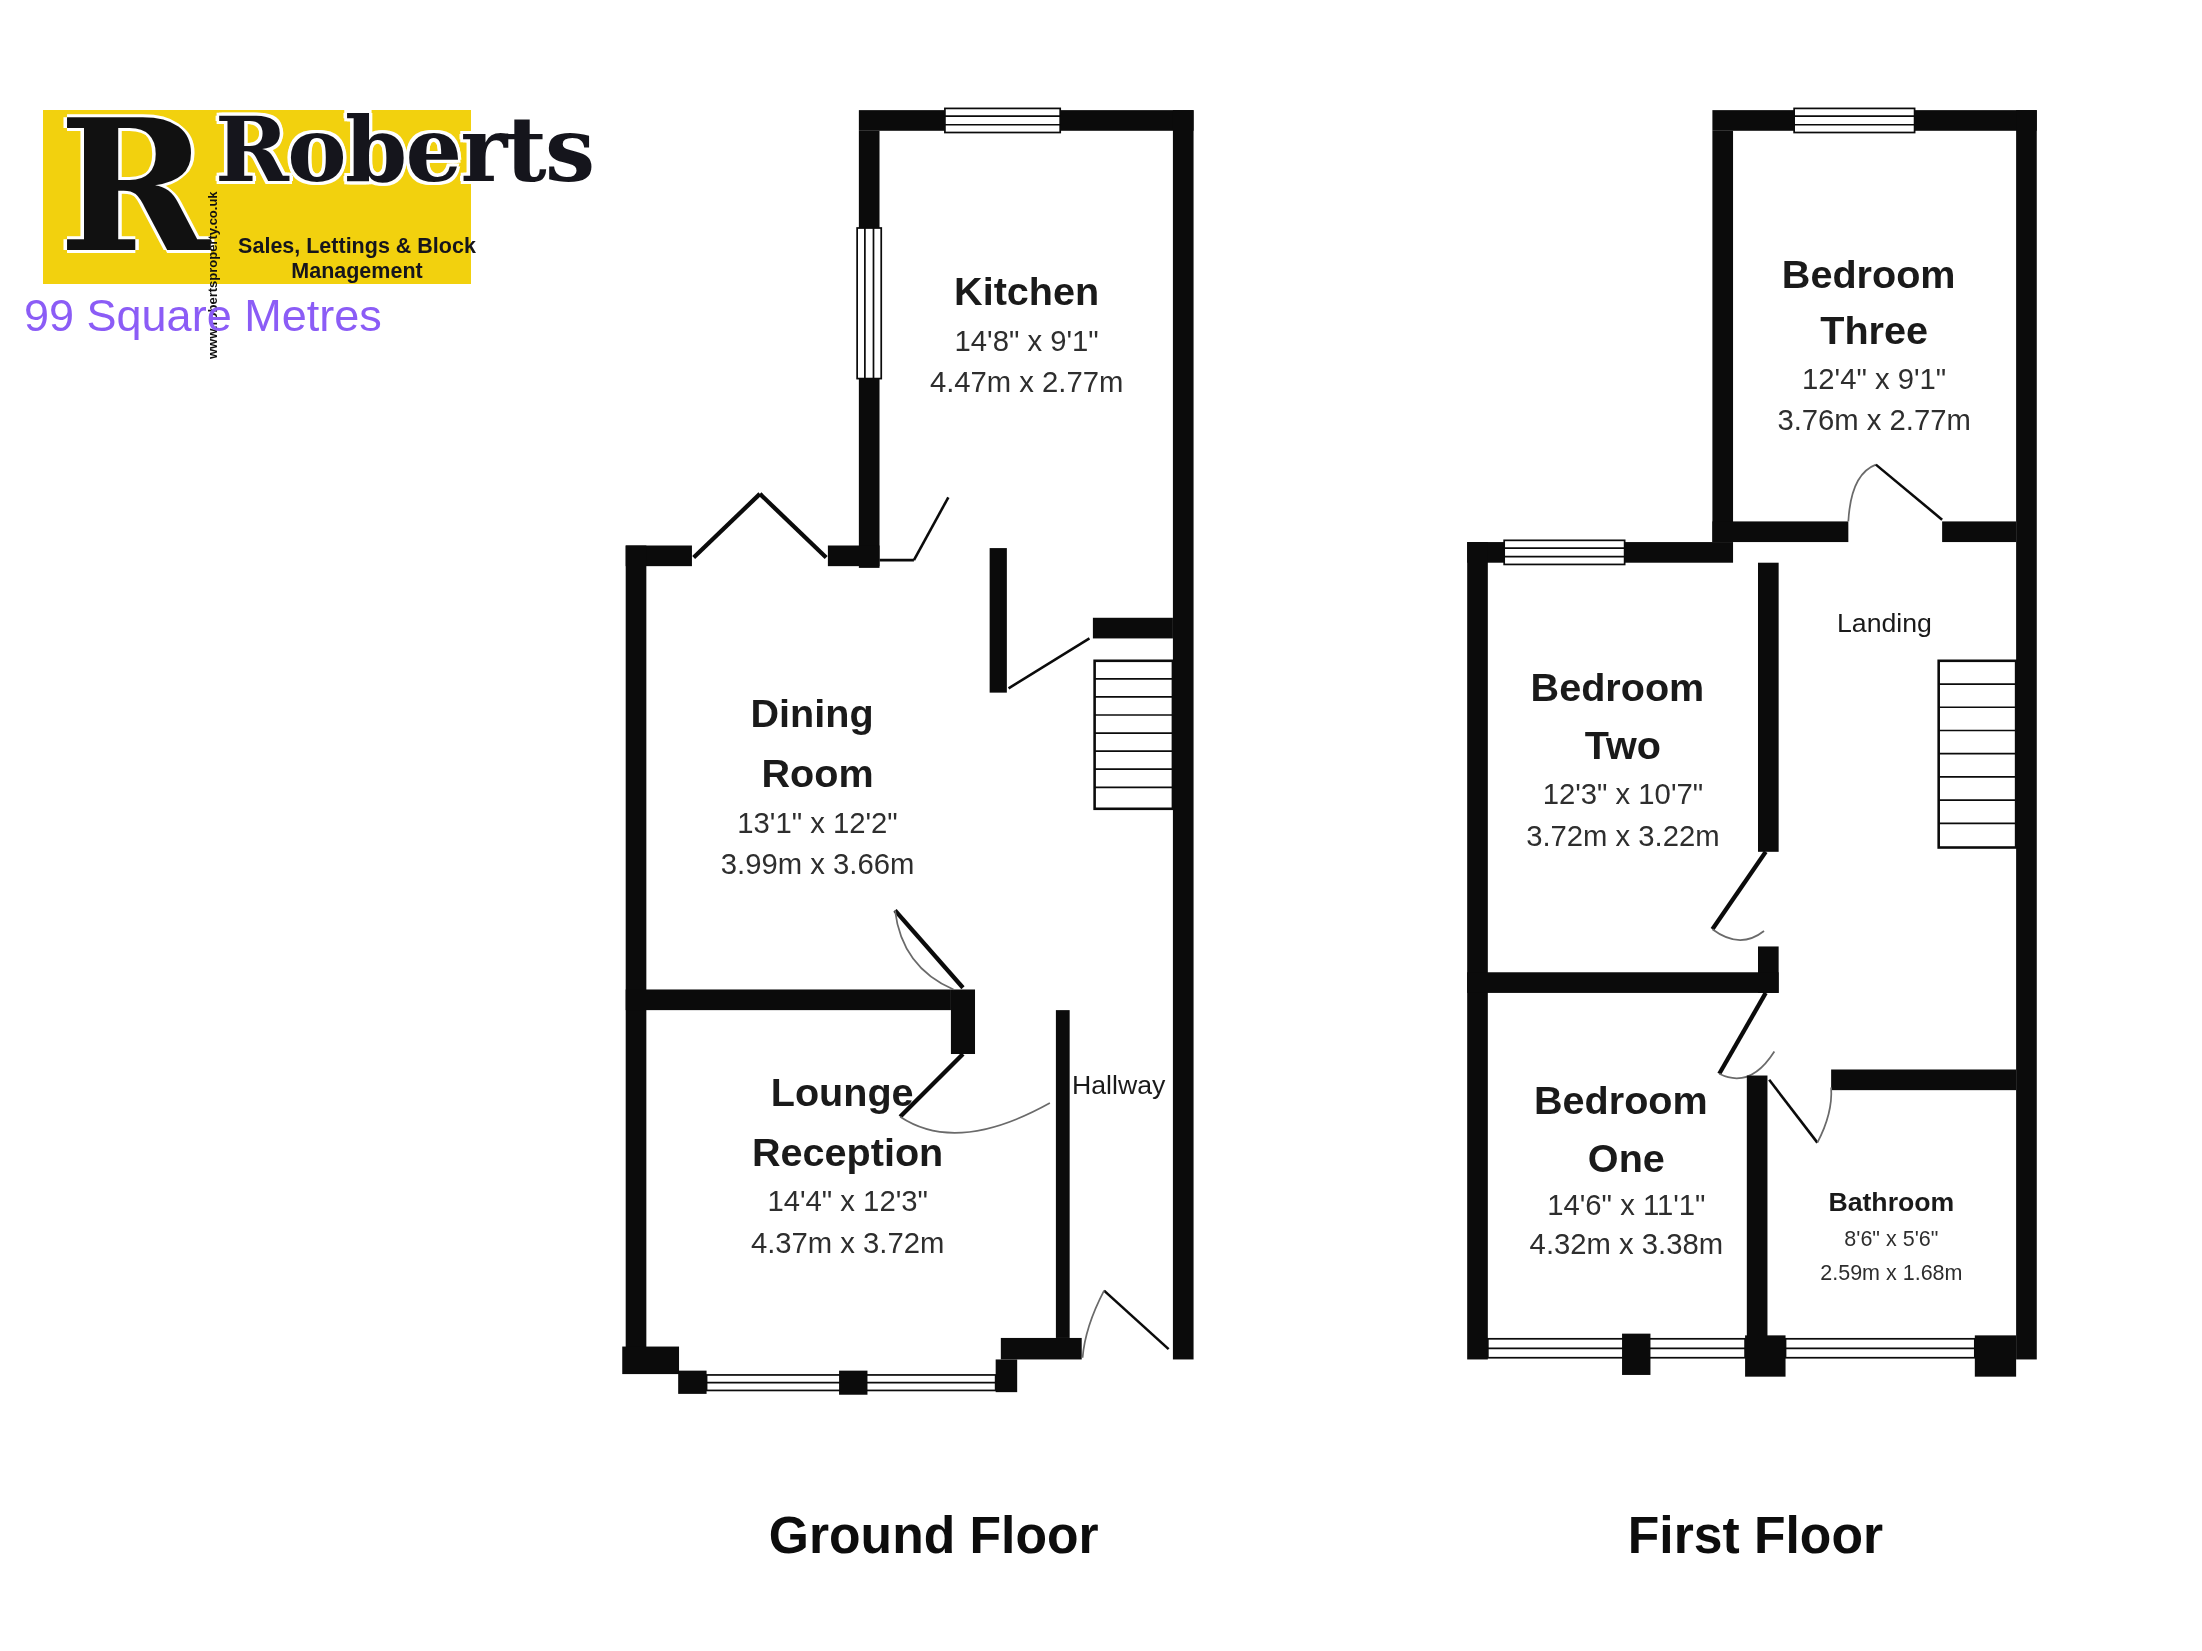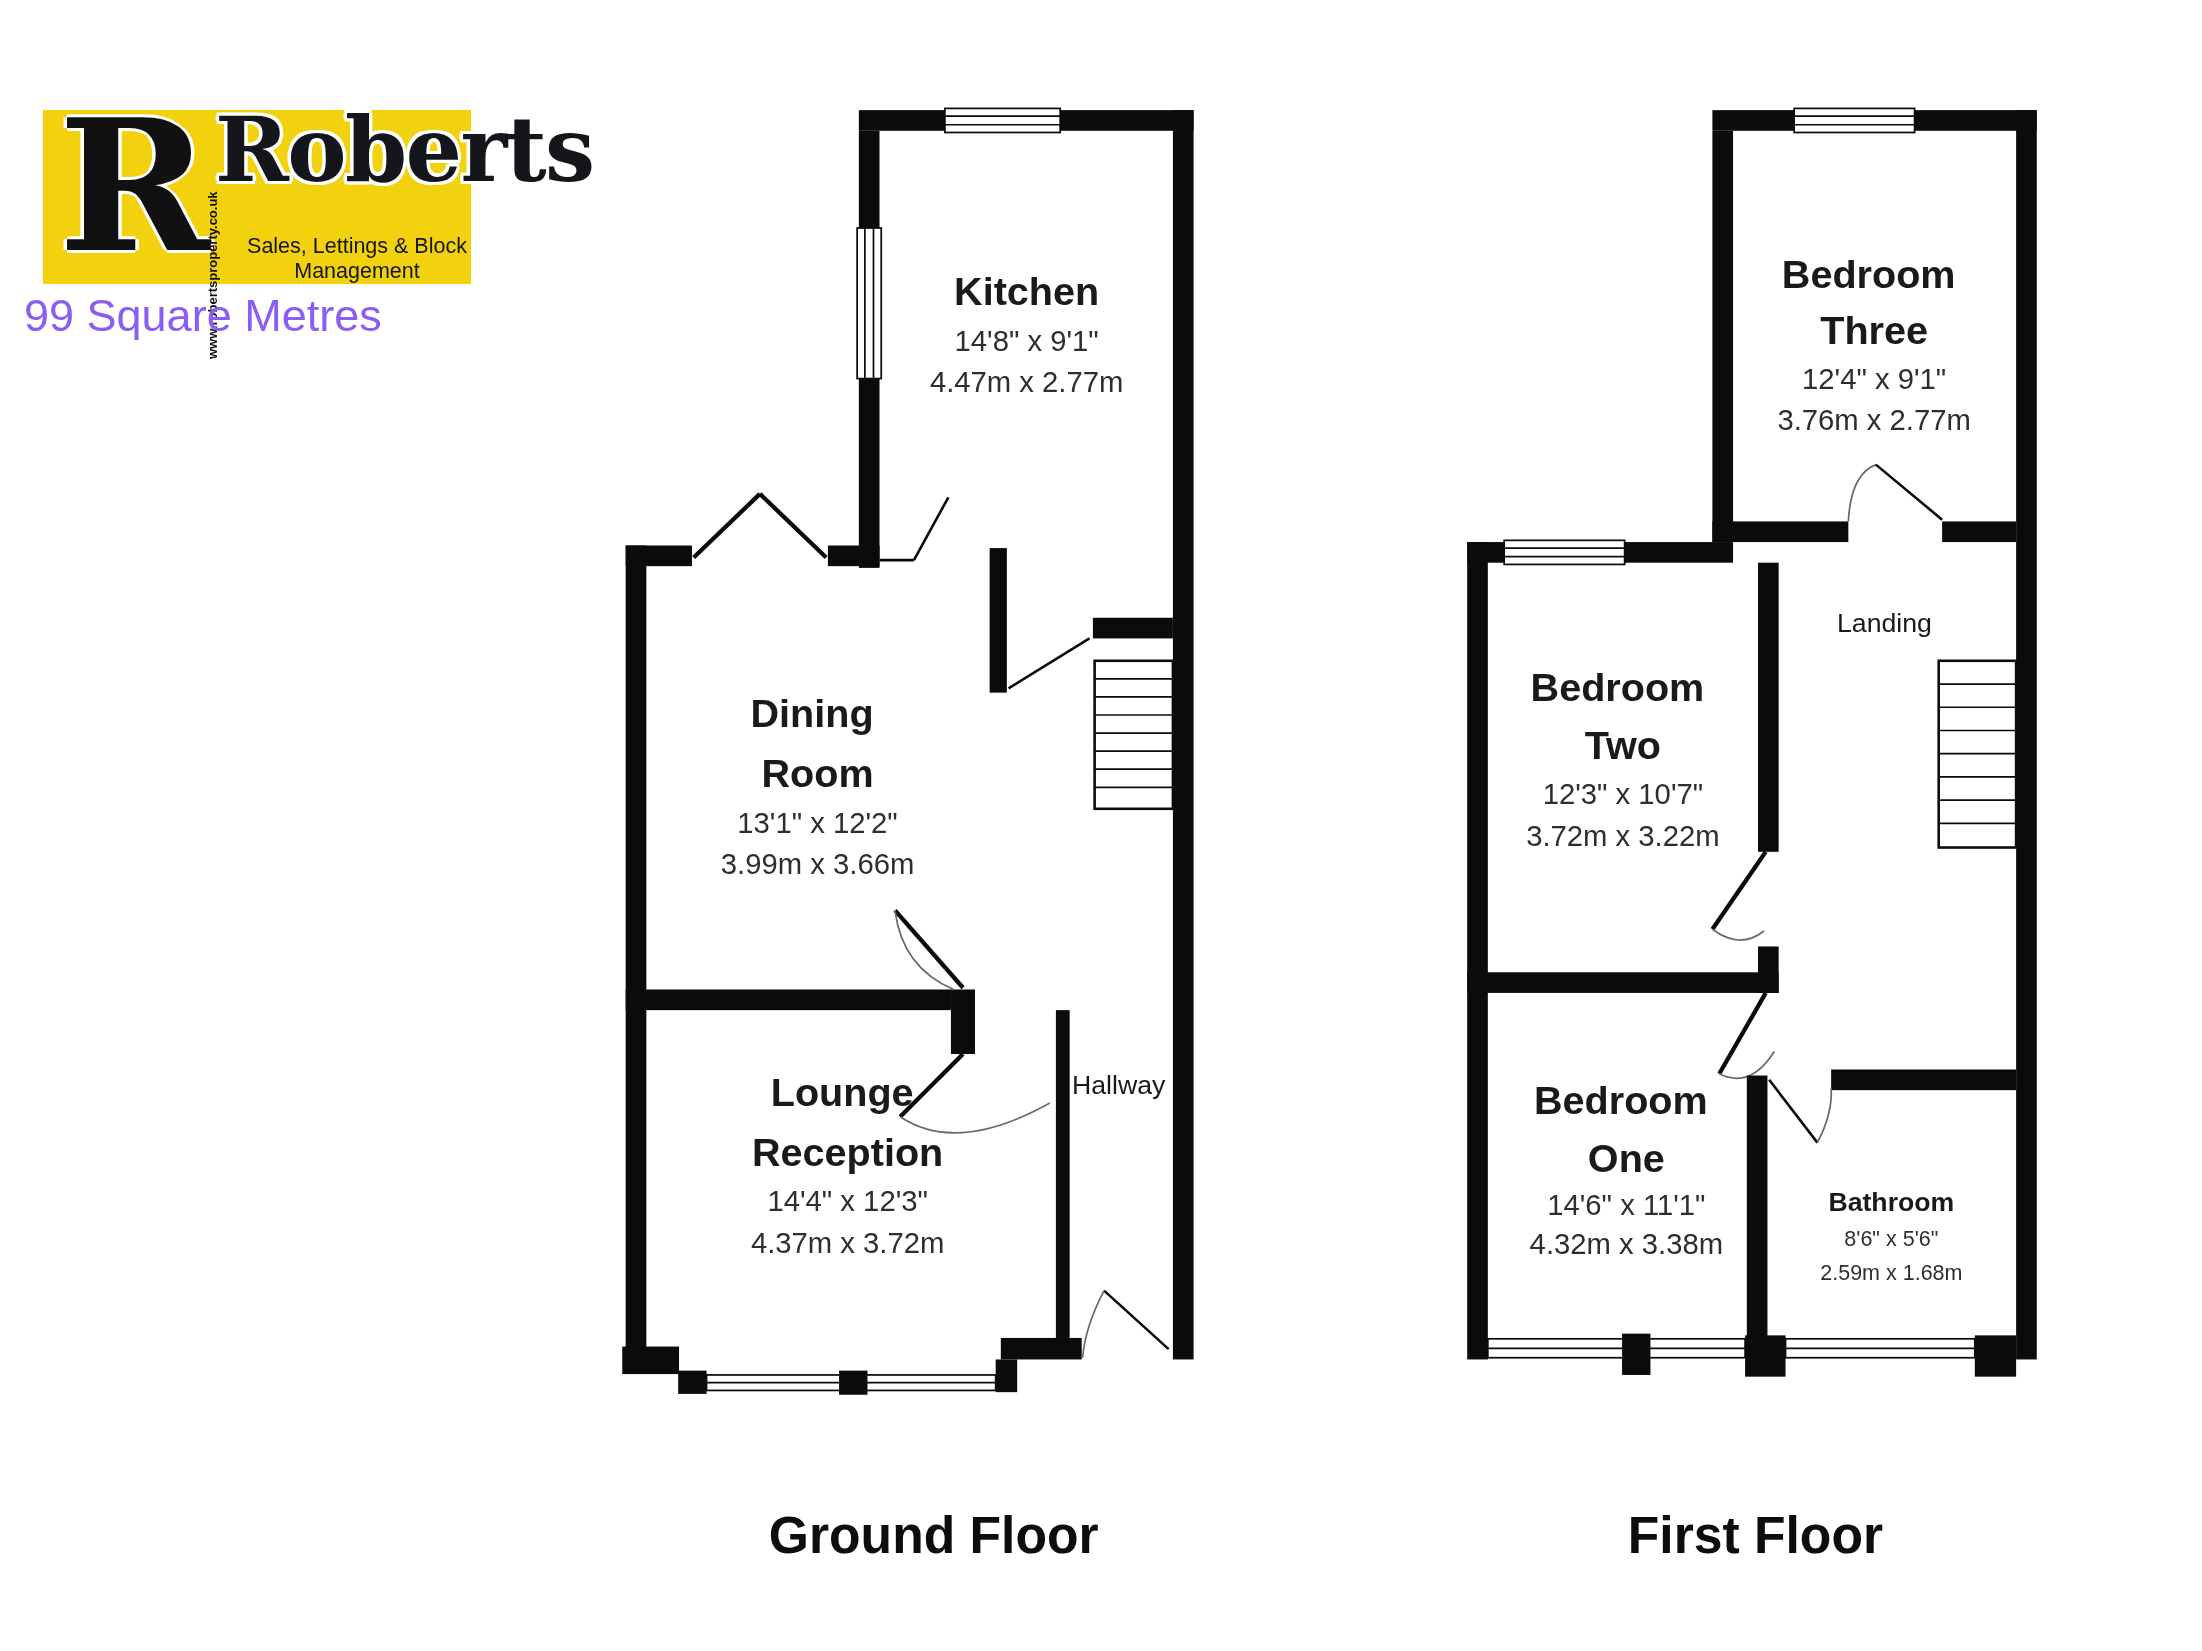--- a/index.html
+++ b/index.html
@@ -13,21 +13,21 @@
   .logo .url{position:absolute;left:143px;top:129px;width:19px;height:120px;
              font-size:13px;font-weight:bold;color:#111;white-space:nowrap;
              transform:rotate(-90deg);transform-origin:left top;
              transform:translate(19px,120px) rotate(-90deg);}
   .logo .wordmark{position:absolute;left:172px;top:-12px;width:284px;text-align:center;
               font-family:"DejaVu Serif",serif;font-weight:bold;font-size:89px;line-height:103px;
               letter-spacing:-1.7px;color:#15151c;
               text-shadow:-3.4px 0 0 #fff,3.4px 0 0 #fff,0 -3.4px 0 #fff,0 3.4px 0 #fff,
                           -2.6px -2.6px 0 #fff,2.6px 2.6px 0 #fff,-2.6px 2.6px 0 #fff,2.6px -2.6px 0 #fff;}
   .logo .tagline{position:absolute;left:172px;top:124px;width:284px;text-align:center;
-              font-size:21.5px;font-weight:normal;color:#15151c;}
+              font-size:21.5px;font-weight:bold;color:#15151c;}
   
   .summary{position:absolute;left:24px;top:288px;color:#8b5cf6;font-size:45px;line-height:55px;}
   
   text{font-family:"Liberation Sans",sans-serif;fill:#1a1a1a;}
   .room-name{font-size:46px;font-weight:bold;text-anchor:middle;}
   .room-dim{font-size:34px;fill:#2e2e2e;text-anchor:middle;}
   .small-label{font-size:31px;fill:#1a1a1a;text-anchor:middle;}
   .bath-name{font-size:31px;font-weight:bold;text-anchor:middle;}
   .bath-dim{font-size:25px;fill:#2e2e2e;text-anchor:middle;}
   .floor-label{font-size:60px;font-weight:bold;text-anchor:middle;fill:#0d0d0d;}

